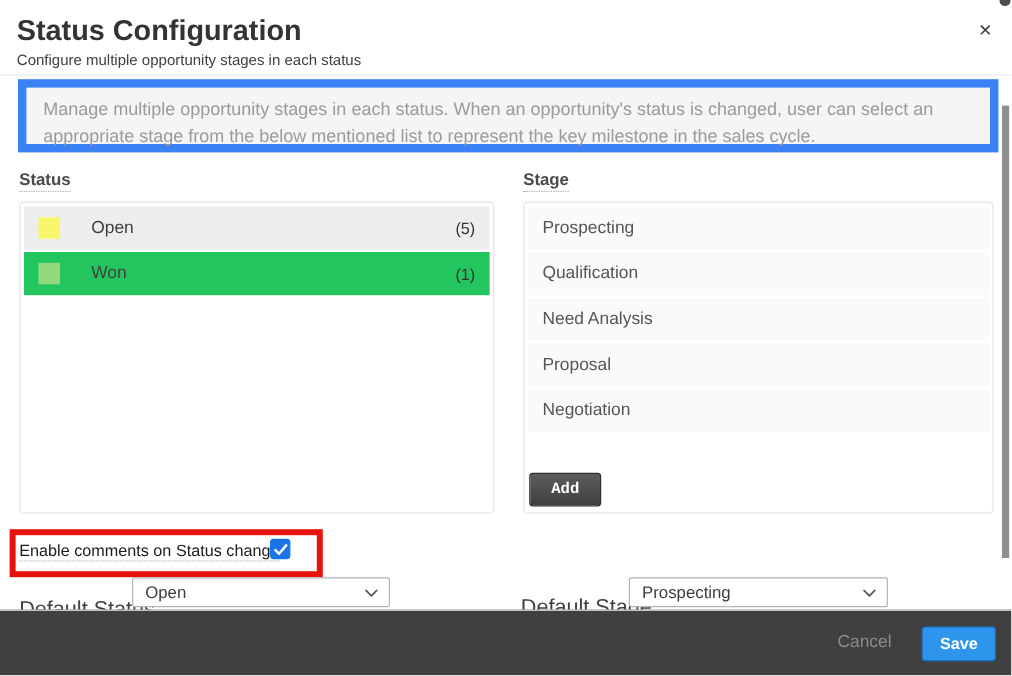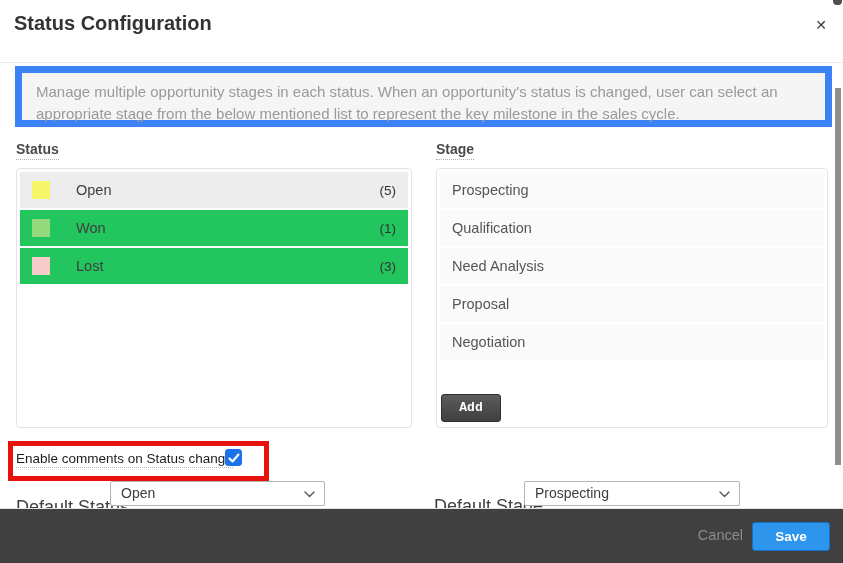--- a/index.html
+++ b/index.html
@@ -1,21 +1,21 @@
 <!DOCTYPE html>
 <html><head>
 <meta charset="utf-8">
 <style>
   * { box-sizing: border-box; margin: 0; padding: 0; }
   html,body { width:843px; height:563px; background:#fff; }
   body { font-family:"Liberation Sans","DejaVu Sans",sans-serif; color:#3a3a3a; }
   .dialog { position:relative; width:843px; height:563px; background:#fff; overflow:hidden; }
 
   
-  .dlg-title { position:absolute; left:14px; top:12px; font-size:20px; font-weight:700; color:#333; }
+  .dlg-title { position:absolute; left:14px; top:12px; font-size:24px; font-weight:700; color:#333; }
   .dlg-subtitle { position:absolute; left:14px; top:43px; font-size:12.5px; color:#414141; }
   .close-btn { position:absolute; right:12px; top:15px; width:20px; height:20px; font-size:14px;
                font-weight:700; color:#3c3c3c; text-align:center; line-height:20px; cursor:pointer; }
   .header-divider { position:absolute; left:0; top:62px; width:843px; height:1px; background:#e9e9e9; }
 
   
   .info-box { position:absolute; left:15px; top:66px; width:817px; height:61px; background:#f5f5f5;
               border:7px solid #3b82f6; padding:8px 14px; font-size:15px; line-height:22px; color:#9a9a9a; }
 
   
@@ -63,58 +63,54 @@
             border-radius:2px; font-size:14px; color:#3d3d3d; line-height:23px; padding:0 10px;
             cursor:pointer; }
   .default-status-select { left:110px; width:215px; }
   .default-stage-select { left:524px; width:216px; }
   .select .chev { position:absolute; right:9px; top:9px; }
 
   
   .footer { position:absolute; left:0; bottom:0; width:843px; height:55px; background:#404040;
             border-top:1px solid #e4e4e4; }
   .cancel-btn { position:absolute; right:100px; top:18px; font-size:14.5px; color:#8c8c8c; cursor:pointer; }
-  .save-btn { position:absolute; right:13px; top:13px; width:78px; height:29px; background:#2e95ec;
+  .save-btn { position:absolute; right:13px; top:13px; width:62px; height:29px; background:#2e95ec;
               border:1px solid #1470c8; border-radius:3px; color:#fff; font-size:13.5px; font-weight:600;
               text-align:center; line-height:27px; cursor:pointer; }
 
   
   .scrollbar-thumb { position:absolute; right:2px; top:88px; width:6px; height:377px; background:#8f8f8f; }
   .scroll-top-nub { position:absolute; right:1px; top:0; width:9px; height:5px; background:#4f4f4f;
                     border-radius:0 0 4px 4px; }
 </style>
 </head>
 <body>
 
 <div class="dialog">
 
   <div class="dlg-title">Status Configuration</div>
+  <div class="dlg-subtitle">Configure multiple opportunity stages in each status</div>
   <div class="close-btn">✕</div>
   <div class="header-divider"></div>
 
   <div class="info-box">Manage multiple opportunity stages in each status. When an opportunity's status is changed, user can select an appropriate stage from the below mentioned list to represent the key milestone in the sales cycle.</div>
 
   <div class="section-header status-header">Status</div>
   <div class="section-header stage-header">Stage</div>
 
   <div class="panel status-panel">
     <div class="status-row selected">
       <span class="swatch" style="background: rgb(247, 245, 106);"></span>
       <span class="status-label">Open</span>
       <span class="status-count">(5)</span>
     </div>
     <div class="status-row">
       <span class="swatch" style="background: rgb(148, 218, 125);"></span>
       <span class="status-label">Won</span>
       <span class="status-count">(1)</span>
-    </div>
-    <div class="status-row">
-      <span class="swatch" style="background: rgb(248, 203, 203);"></span>
-      <span class="status-label">Lost</span>
-      <span class="status-count">(3)</span>
     </div>
   </div>
 
   <div class="panel stage-panel">
     <div class="stage-row">Prospecting</div>
     <div class="stage-row">Qualification</div>
     <div class="stage-row">Need Analysis</div>
     <div class="stage-row">Proposal</div>
     <div class="stage-row">Negotiation</div>
     <div class="add-btn">Add</div>

